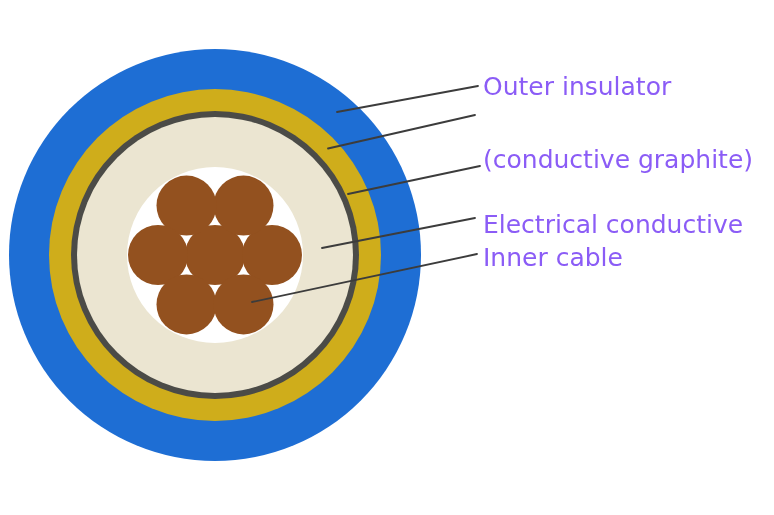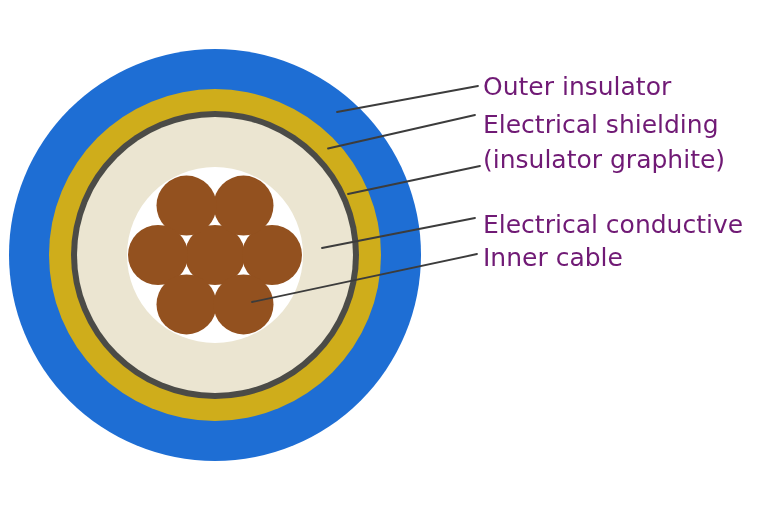--- a/index.html
+++ b/index.html
@@ -18,21 +18,21 @@
   .diagram-svg {
     position: absolute;
     left: 0;
     top: 0;
   }
   .label {
     position: absolute;
     left: 483px;
     font-size: 25px;
     line-height: 29px;
-    color: #701a75;
+    color: #8b5cf6;
     white-space: nowrap;
   }
   .label span { display: block; }
   .leader { stroke-width: 1.8; fill: none; stroke-linecap: round; }
 </style>
 </head>
 <body>
 
 <div class="stage">
 
@@ -56,26 +56,23 @@
     <line class="leader" x1="328" y1="148.5" x2="475" y2="115" stroke="#3c3c3c"></line>
     <line class="leader" x1="348" y1="194" x2="480" y2="166" stroke="#3c3c3c"></line>
     <line class="leader" x1="322" y1="248" x2="475" y2="218" stroke="#3c3c3c"></line>
     <line class="leader" x1="252" y1="302" x2="477" y2="254" stroke="#3c3c3c"></line>
   </svg>
 
   <div class="label" style="top:72px">
     <span>Outer insulator</span>
   </div>
 
-  <div class="label" style="top:110px">
-    <span>Electrical shielding</span>
-  </div>
 
   <div class="label" style="top:145px">
-    <span>(insulator graphite)</span>
+    <span>(conductive graphite)</span>
   </div>
 
   <div class="label" style="top:210px">
     <span>Electrical conductive</span>
   </div>
 
   <div class="label" style="top:243px">
     <span>Inner cable</span>
   </div>
 

